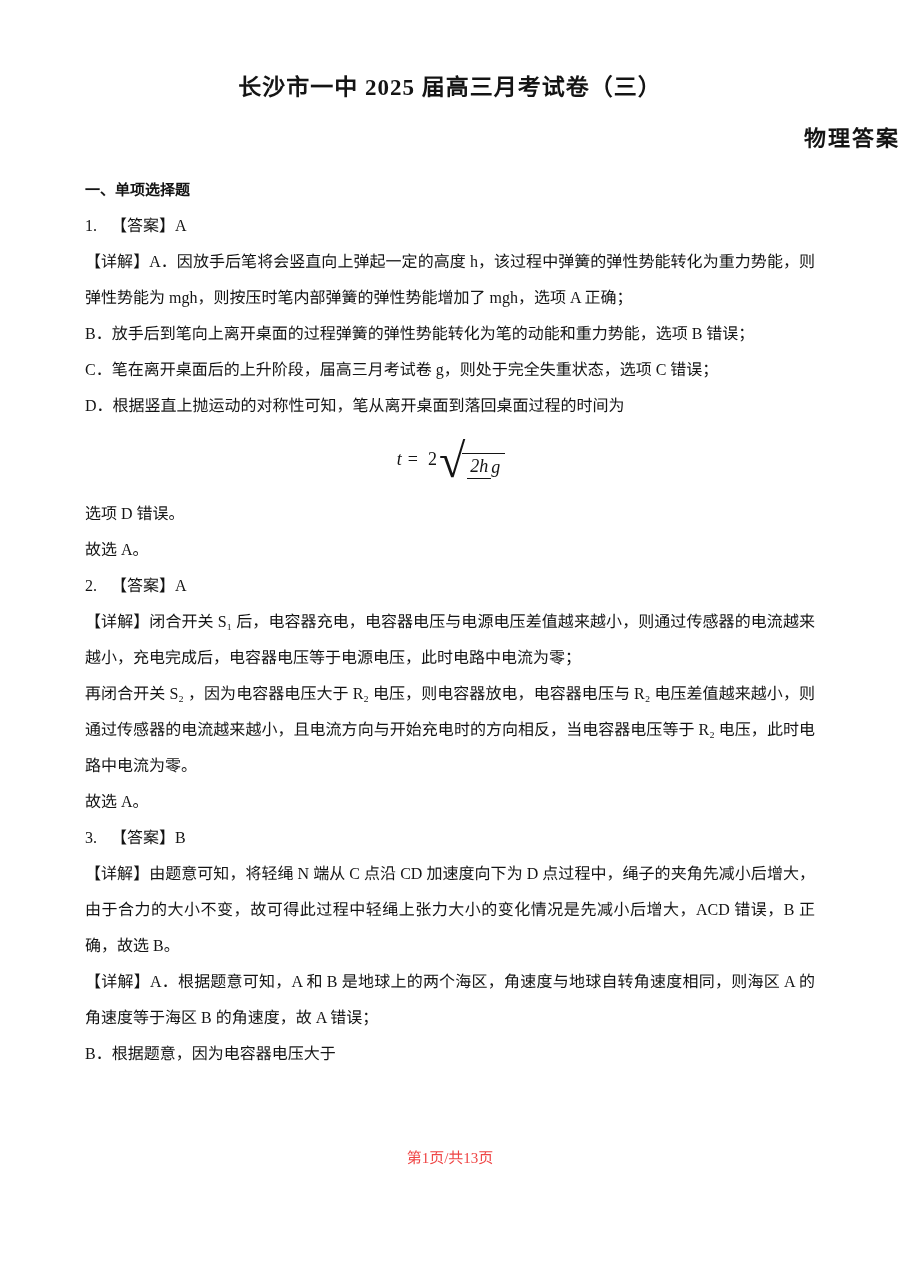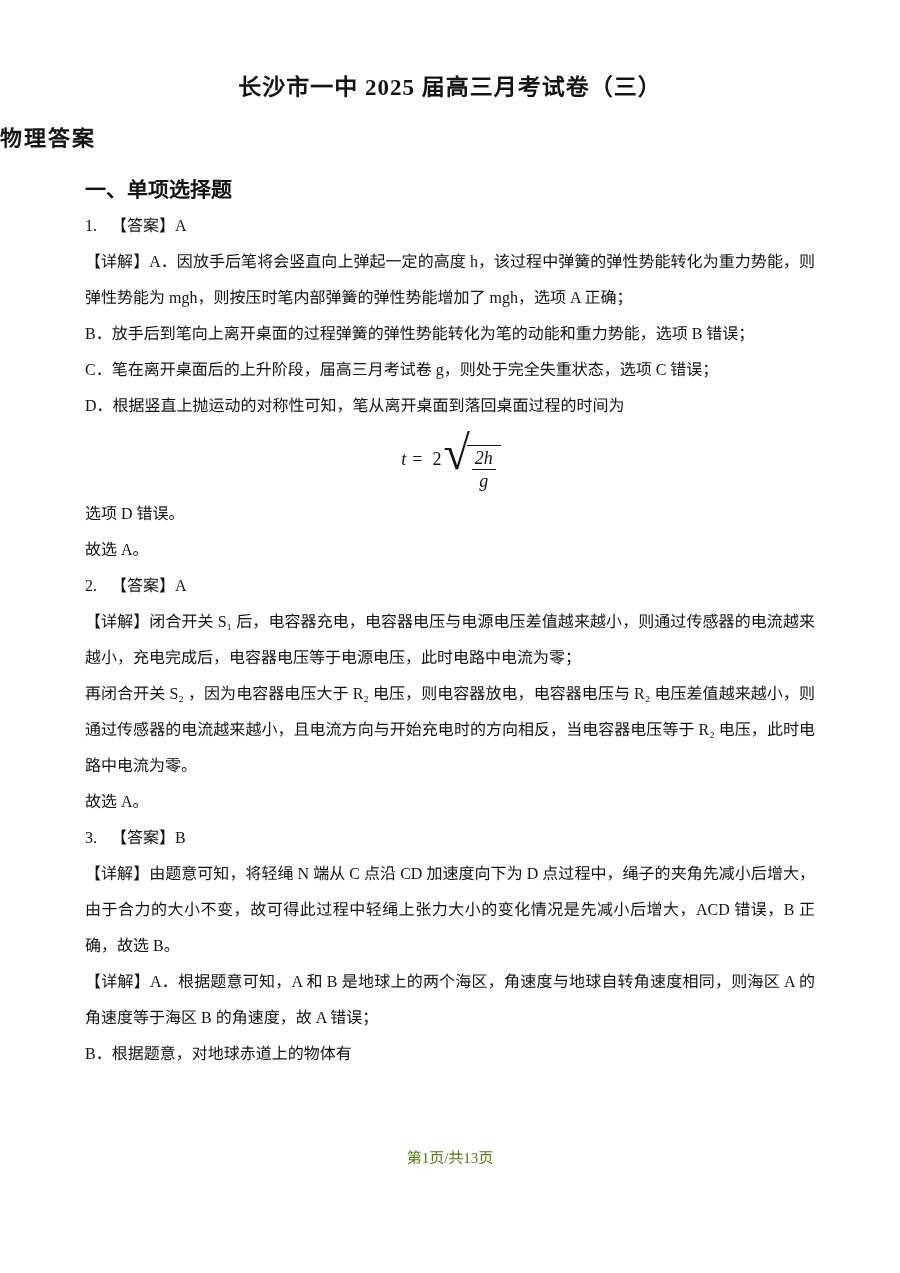--- a/index.html
+++ b/index.html
@@ -26,32 +26,32 @@
     padding-top: 74px;
     text-align: center;
     font-size: 23px;
     font-weight: bold;
     letter-spacing: 1px;
     line-height: 1.2;
   }
   .doc-subtitle {
     margin: 0;
     padding-top: 24px;
-    text-align: left;
+    text-align: right;
     font-size: 22px;
     font-weight: bold;
     letter-spacing: 2px;
     line-height: 1.2;
   }
   .content {
     margin: 0 85px;
     padding-top: 20px;
   }
   .section-heading {
-    font-size: 21px;
+    font-size: 15px;
     font-weight: bold;
     line-height: 36px;
     margin: 0;
   }
   .answer-line {
     font-size: 16px;
     line-height: 36px;
     margin: 0;
   }
   .q-number {
@@ -84,43 +84,42 @@
   .f-radical {
     font-style: normal;
     font-size: 48px;
     line-height: 48px;
     font-weight: 400;
     margin-right: -3px;
     transform: translateY(1px);
   }
   .f-frac {
     display: inline-flex;
-    flex-direction: column;
-    align-items: center;
+    flex-direction: row;
     border-top: 1.6px solid #141414;
     margin-top: 17px;
     padding: 2px 5px 0 5px;
   }
   .f-num {
     border-bottom: 1.2px solid #141414;
     padding: 0 3px 1px 3px;
     line-height: 1.15;
   }
   .f-den {
     padding-top: 1px;
     line-height: 1.15;
   }
   .page-footer {
     position: absolute;
     left: 0;
     right: 0;
     top: 1146px;
     text-align: center;
     font-size: 15px;
-    color: #4d7c0f;
+    color: #ef4444;
   }
 </style>
 </head>
 <body>
 
 <div class="page">
 
   <h1 class="doc-title">长沙市一中 2025 届高三月考试卷（三）</h1>
   <h2 class="doc-subtitle">物理答案</h2>
 
@@ -157,20 +156,20 @@
       <p class="para">故选 A。</p>
     </div>
 
     <div>
       <p class="answer-line"><span class="q-number">3.</span><span>【答案】</span><span>B</span></p>
       <p class="para">【详解】由题意可知，将轻绳 N 端从 C 点沿 CD 加速度向下为 D 点过程中，绳子的夹角先减小后增大，由于合力的大小不变，故可得此过程中轻绳上张力大小的变化情况是先减小后增大，ACD 错误，B 正确，故选 B。</p>
     </div>
 
     <div>
       <p class="para">【详解】A．根据题意可知，A 和 B 是地球上的两个海区，角速度与地球自转角速度相同，则海区 A 的角速度等于海区 B 的角速度，故 A 错误；</p>
-      <p class="para">B．根据题意，对地球赤道上的物体有</p>
+      <p class="para">B．根据题意，因为电容器电压大于</p>
     </div>
 
   </div>
 
   <div class="page-footer">第1页/共13页</div>
 
 </div>
 
 </body></html>

